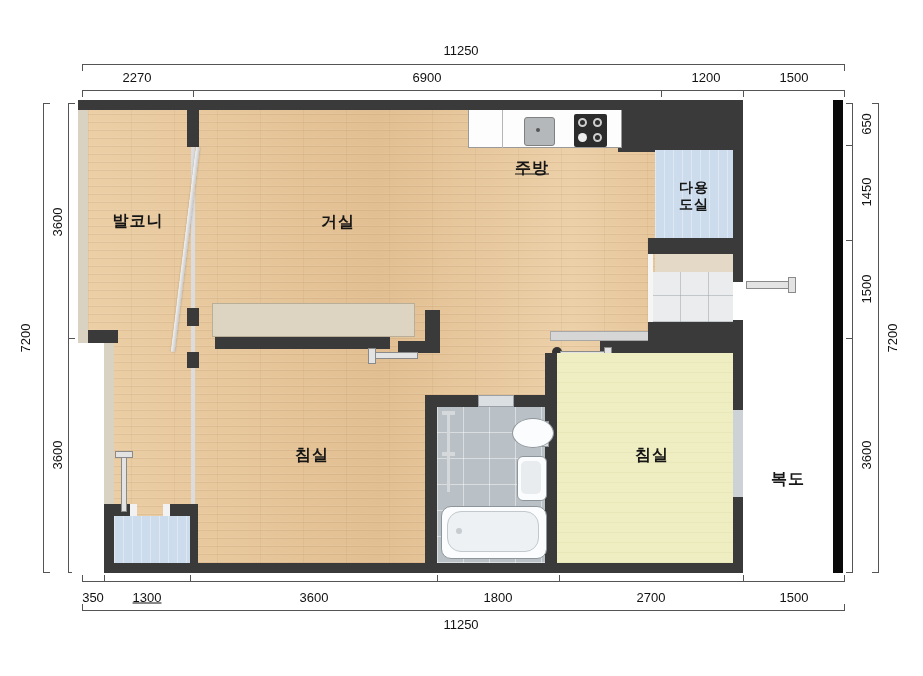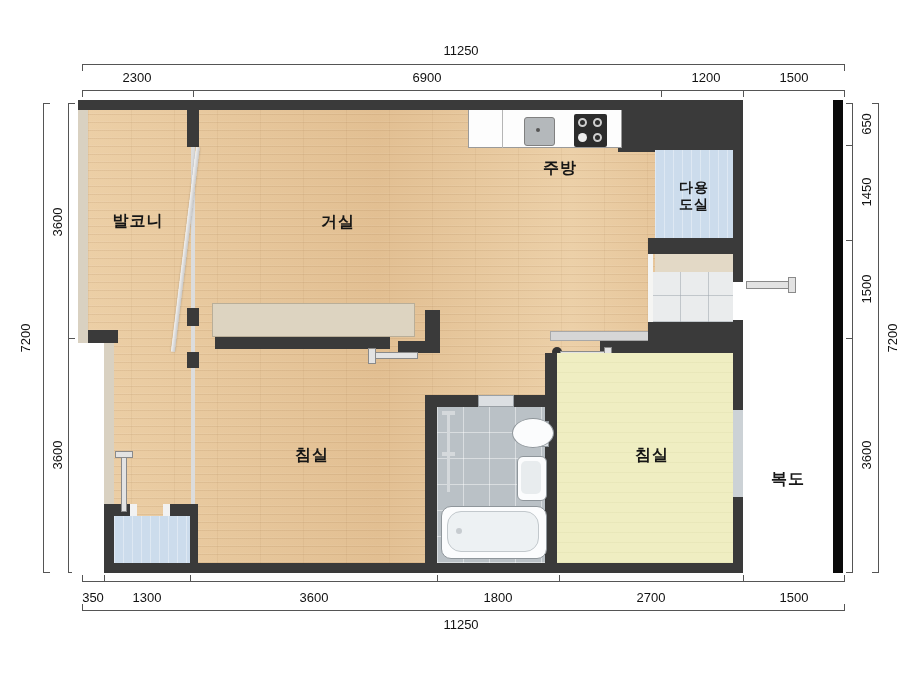--- a/index.html
+++ b/index.html
@@ -48,21 +48,21 @@
 </head>
 <body>
 
 <div class="canvas">
 
   <div>
     <div class="dlabel" style="left:461px;top:50px;">11250</div>
     <div class="dline" style="left:82px;top:64px;width:763px;"></div>
     <div class="tickd" style="left:82px;top:64px;"></div>
     <div class="tickd" style="left:844px;top:64px;"></div>
-    <div class="dlabel" style="left:137px;top:77px;">2300</div>
+    <div class="dlabel" style="left:137px;top:77px;">2270</div>
     <div class="dlabel" style="left:427px;top:77px;text-align:right;">6900</div>
     <div class="dlabel" style="left:706px;top:77px;">1200</div>
     <div class="dlabel" style="left:794px;top:77px;">1500</div>
     <div class="dline" style="left:82px;top:90px;width:763px;"></div>
     <div class="tickd" style="left:82px;top:90px;"></div>
     <div class="tickd" style="left:193px;top:90px;"></div>
     <div class="tickd" style="left:661px;top:90px;"></div>
     <div class="tickd" style="left:743px;top:90px;"></div>
     <div class="tickd" style="left:844px;top:90px;"></div>
   </div>
@@ -70,21 +70,21 @@
   <div>
     <div class="dline" style="left:82px;top:581px;width:763px;"></div>
     <div class="ticku" style="left:82px;top:575px;"></div>
     <div class="ticku" style="left:104px;top:575px;"></div>
     <div class="ticku" style="left:190px;top:575px;"></div>
     <div class="ticku" style="left:437px;top:575px;"></div>
     <div class="ticku" style="left:559px;top:575px;"></div>
     <div class="ticku" style="left:743px;top:575px;"></div>
     <div class="ticku" style="left:844px;top:575px;"></div>
     <div class="dlabel" style="left:93px;top:597px;">350</div>
-    <div class="dlabel" style="left:147px;top:597px;">1300</div>
+    <div class="dlabel" style="left:147px;top:597px;text-decoration:underline;">1300</div>
     <div class="dlabel" style="left:314px;top:597px;">3600</div>
     <div class="dlabel" style="left:498px;top:597px;">1800</div>
     <div class="dlabel" style="left:651px;top:597px;">2700</div>
     <div class="dlabel" style="left:794px;top:597px;">1500</div>
     <div class="dline" style="left:82px;top:610px;width:763px;"></div>
     <div class="ticku" style="left:82px;top:604px;"></div>
     <div class="ticku" style="left:844px;top:604px;"></div>
     <div class="dlabel" style="left:461px;top:624px;">11250</div>
   </div>
 
@@ -196,21 +196,21 @@
   <div class="abs" style="left:196px;top:147px;width:4px;height:206px;background:linear-gradient(90deg,#f2f2f2,#c8c8c8);transform-origin:0 0;transform:rotate(7deg);box-shadow:0 0 2px rgba(0,0,0,0.25);"></div>
 
   <div class="w" style="left:78px;top:330px;width:40px;height:13px;"></div>
   <div class="lw" style="left:78px;top:100px;width:10px;height:243px;"></div>
   <div class="lw" style="left:104px;top:343px;width:10px;height:161px;"></div>
   <div class="w" style="left:78px;top:100px;width:552px;height:10px;"></div>
   <div class="w" style="left:104px;top:563px;width:639px;height:10px;"></div>
 
   <div class="room-label" style="left:138px;top:221px;">발코니</div>
   <div class="room-label" style="left:338px;top:222px;">거실</div>
-  <div class="room-label" style="left:560px;top:168px;">주방</div>
+  <div class="room-label" style="left:532px;top:168px;text-decoration:underline;">주방</div>
   <div class="room-label" style="left:694px;top:196px;font-size:14px;line-height:17px;text-align:center;">
     <span>다용</span><br>
     <span>도실</span>
   </div>
   <div class="room-label" style="left:312px;top:455px;">침실</div>
   <div class="room-label" style="left:652px;top:455px;">침실</div>
   <div class="room-label" style="left:788px;top:455px;margin-top:24px;">복도</div>
 
 
 </div>

